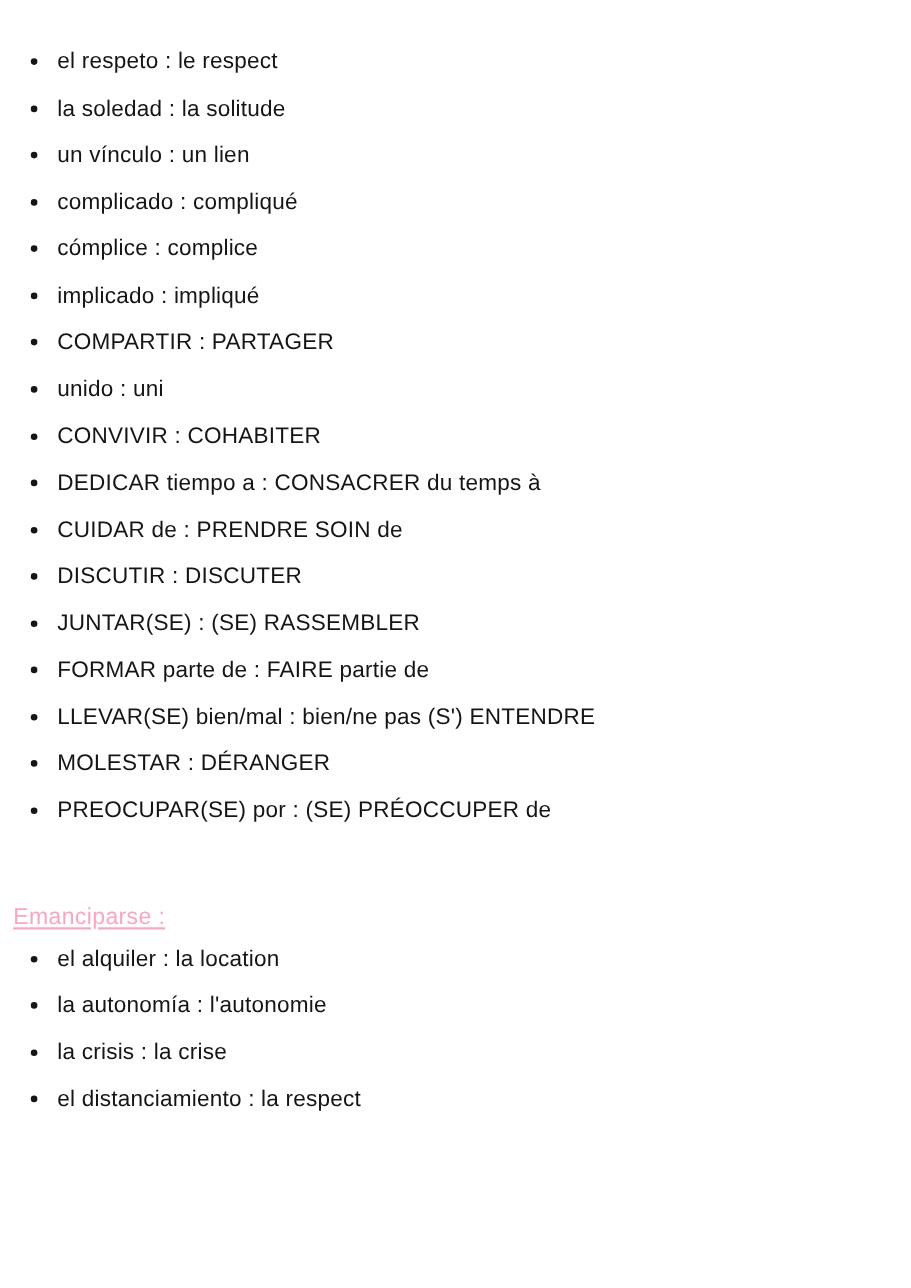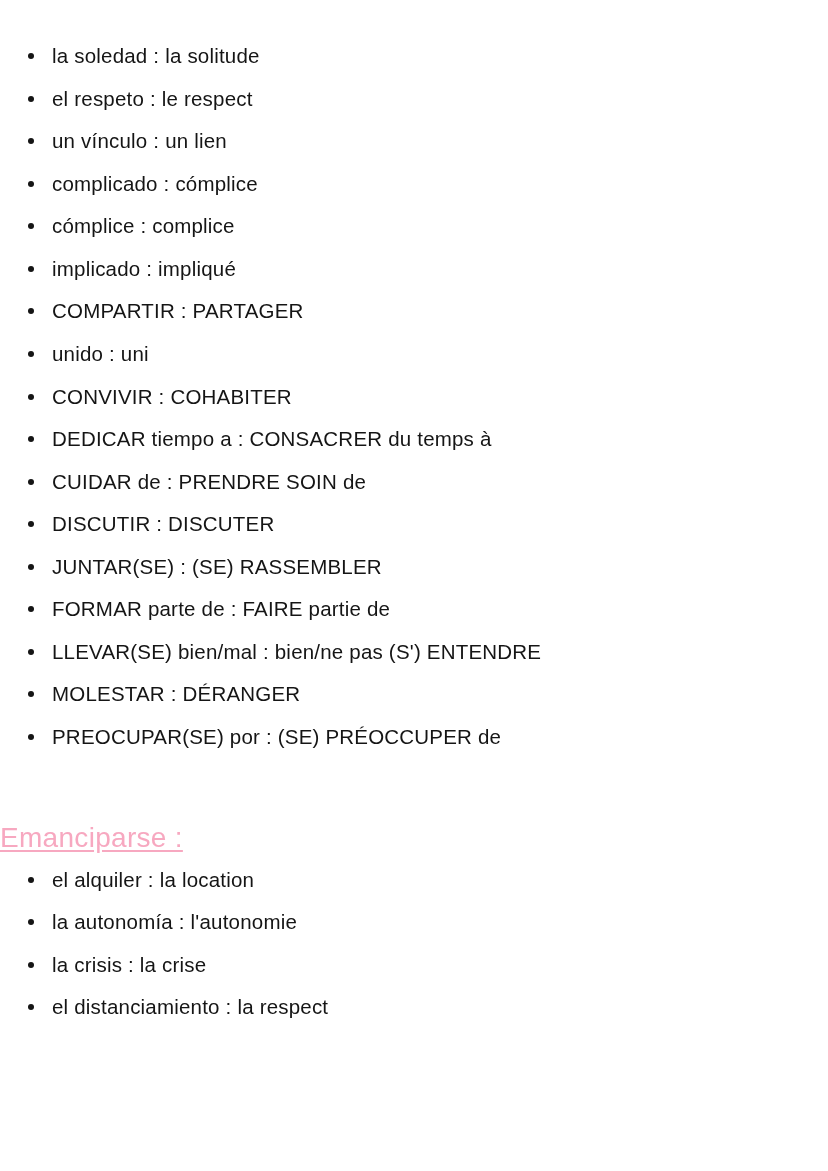--- a/index.html
+++ b/index.html
@@ -40,43 +40,43 @@
     content: "";
     position: absolute;
     left: 28px;
     top: 9px;
     width: 6px;
     height: 6px;
     border-radius: 50%;
     background: #151515;
   }
   .section-heading {
-    margin: 36px 0 14px 0;
+    margin: 36px 0 14px 12px;
     padding-left: 0;
-    font-size: 28px;
+    font-size: 21px;
     color: #f7a8c0;
     text-decoration: underline;
     text-decoration-color: #f7a8c0;
     text-underline-offset: 3px;
     letter-spacing: 0.3px;
   }
   .block-gap {
     height: 18px;
   }
 </style>
 </head>
 <body>
 
 <div class="page">
 
   <ul class="vocab-list">
+    <li>el respeto : le respect</li>
     <li>la soledad : la solitude</li>
-    <li>el respeto : le respect</li>
     <li>un vínculo : un lien</li>
-    <li>complicado : cómplice</li>
+    <li>complicado : compliqué</li>
     <li>cómplice : complice</li>
     <li>implicado : impliqué</li>
     <li>COMPARTIR : PARTAGER</li>
     <li>unido : uni</li>
     <li>CONVIVIR : COHABITER</li>
     <li>DEDICAR tiempo a : CONSACRER du temps à</li>
     <li>CUIDAR de : PRENDRE SOIN de</li>
     <li>DISCUTIR : DISCUTER</li>
     <li>JUNTAR(SE) : (SE) RASSEMBLER</li>
     <li>FORMAR parte de : FAIRE partie de</li>

